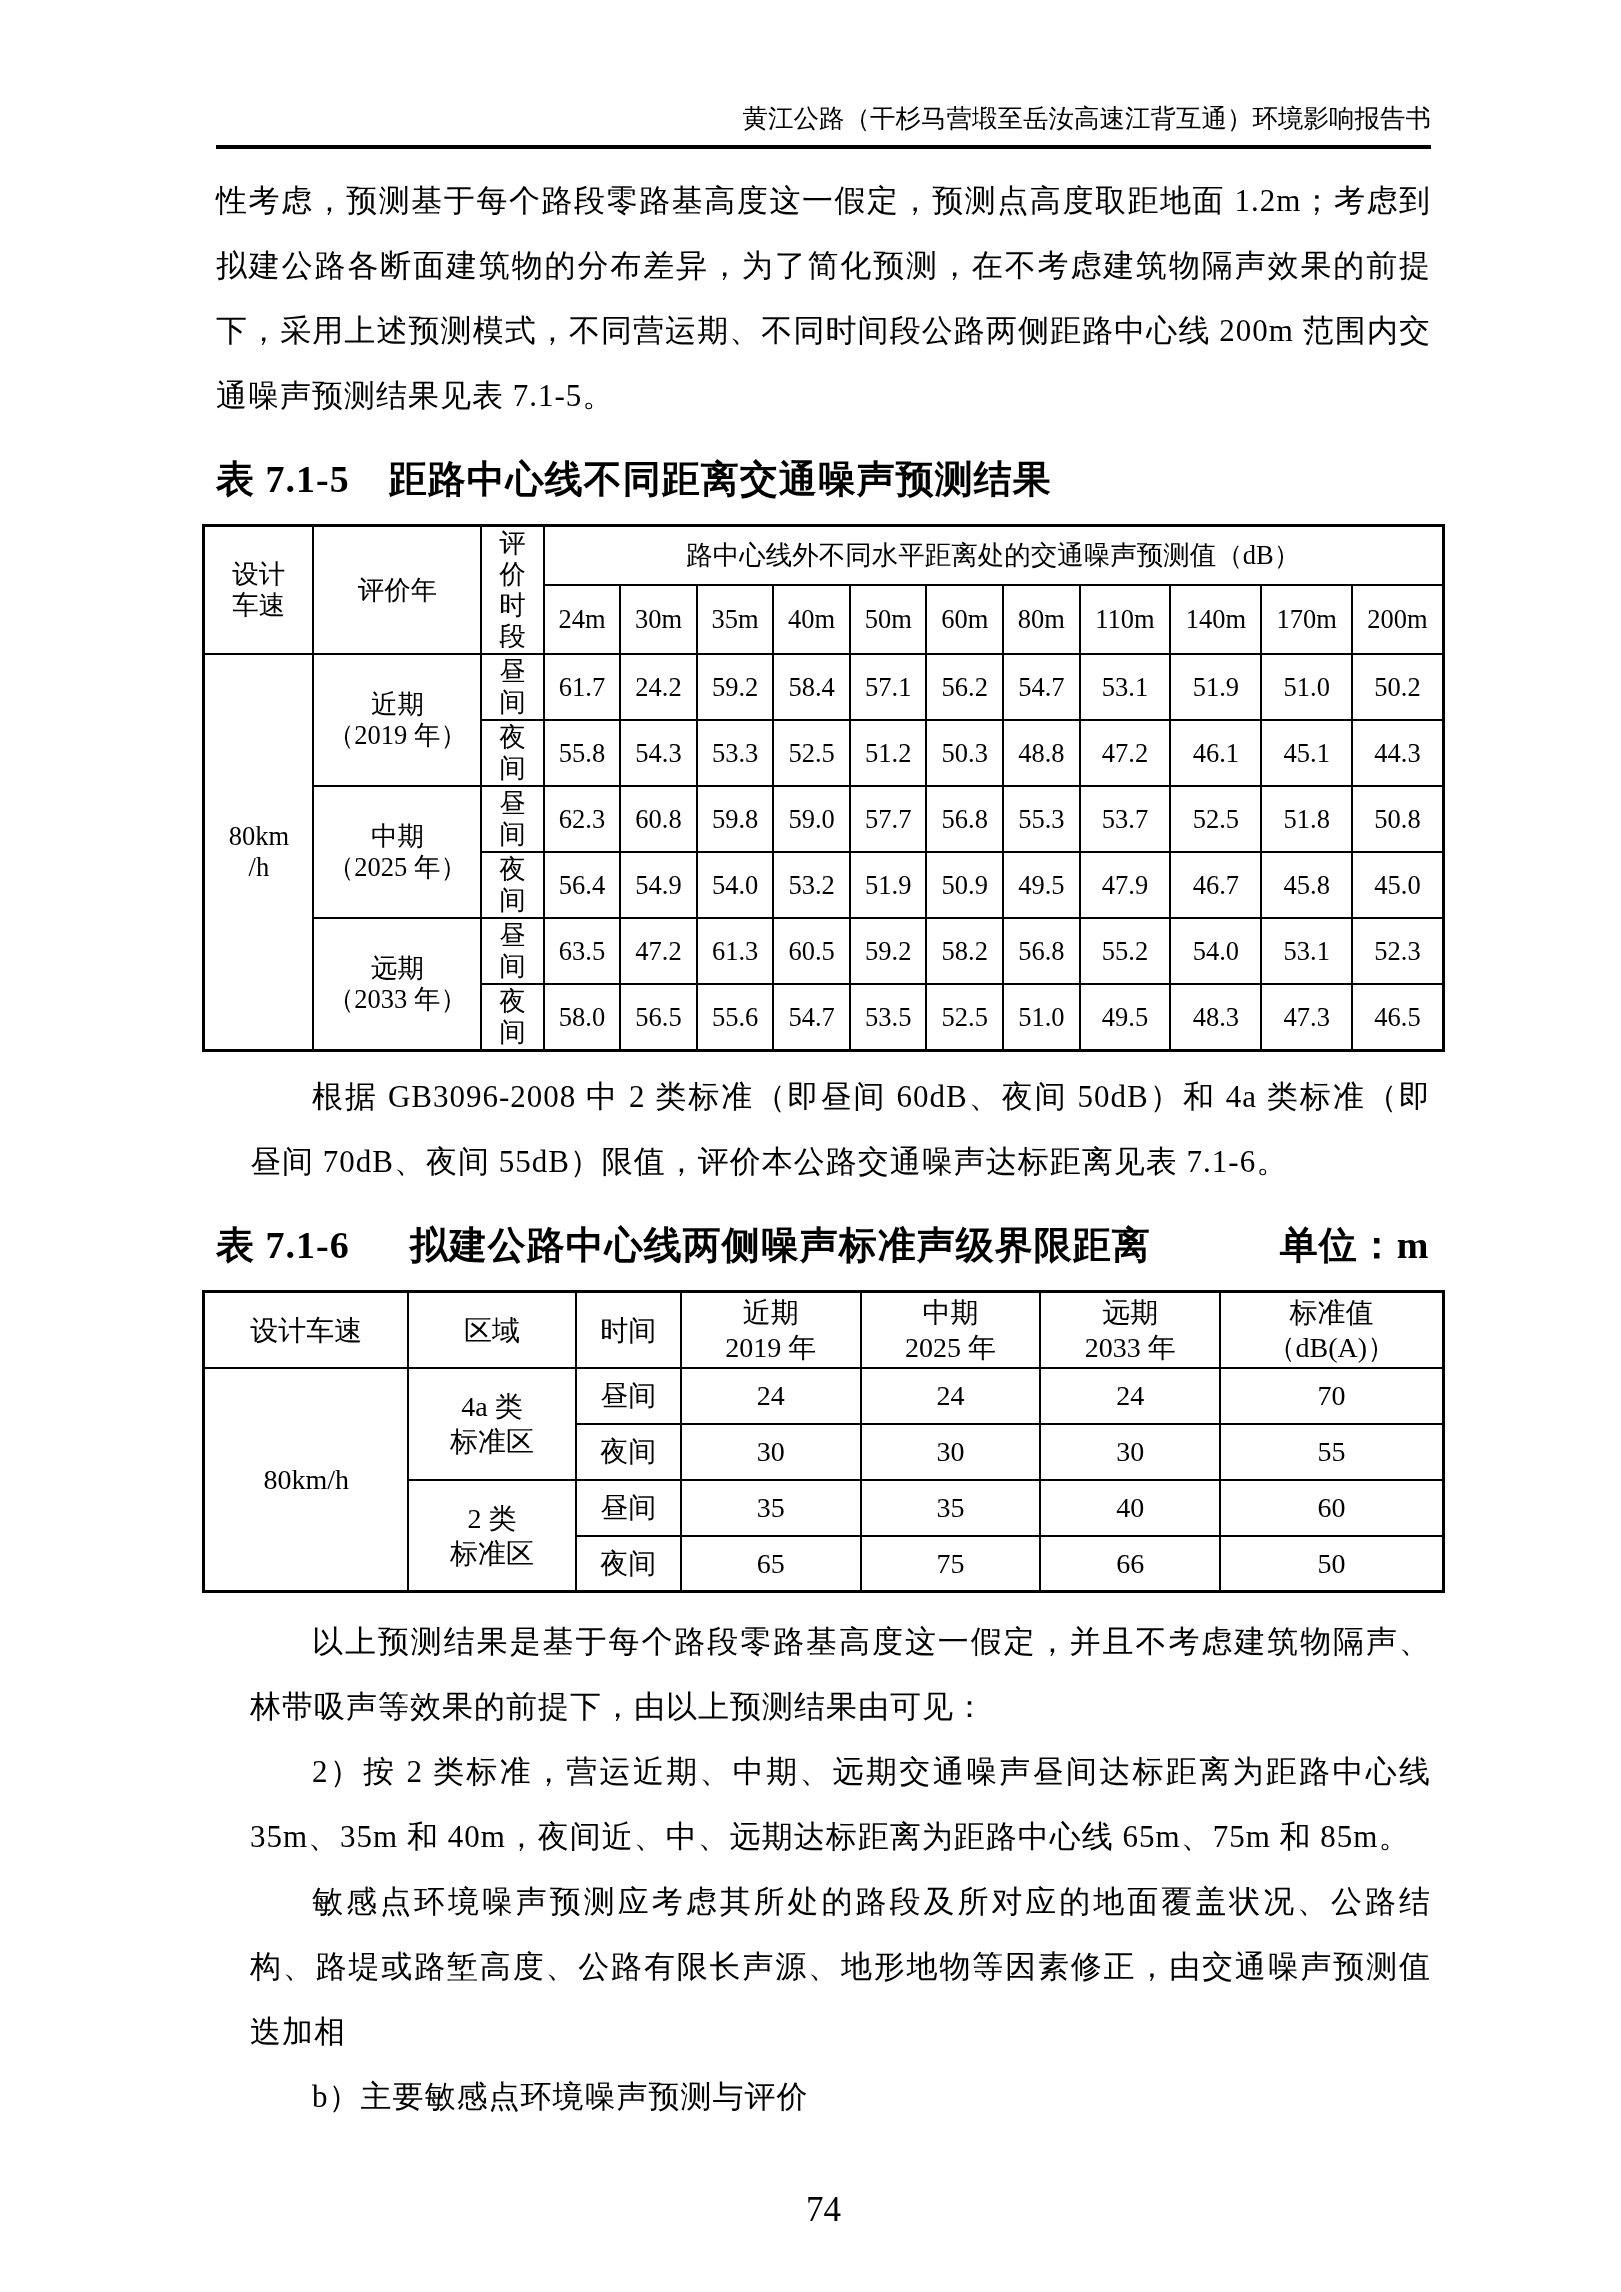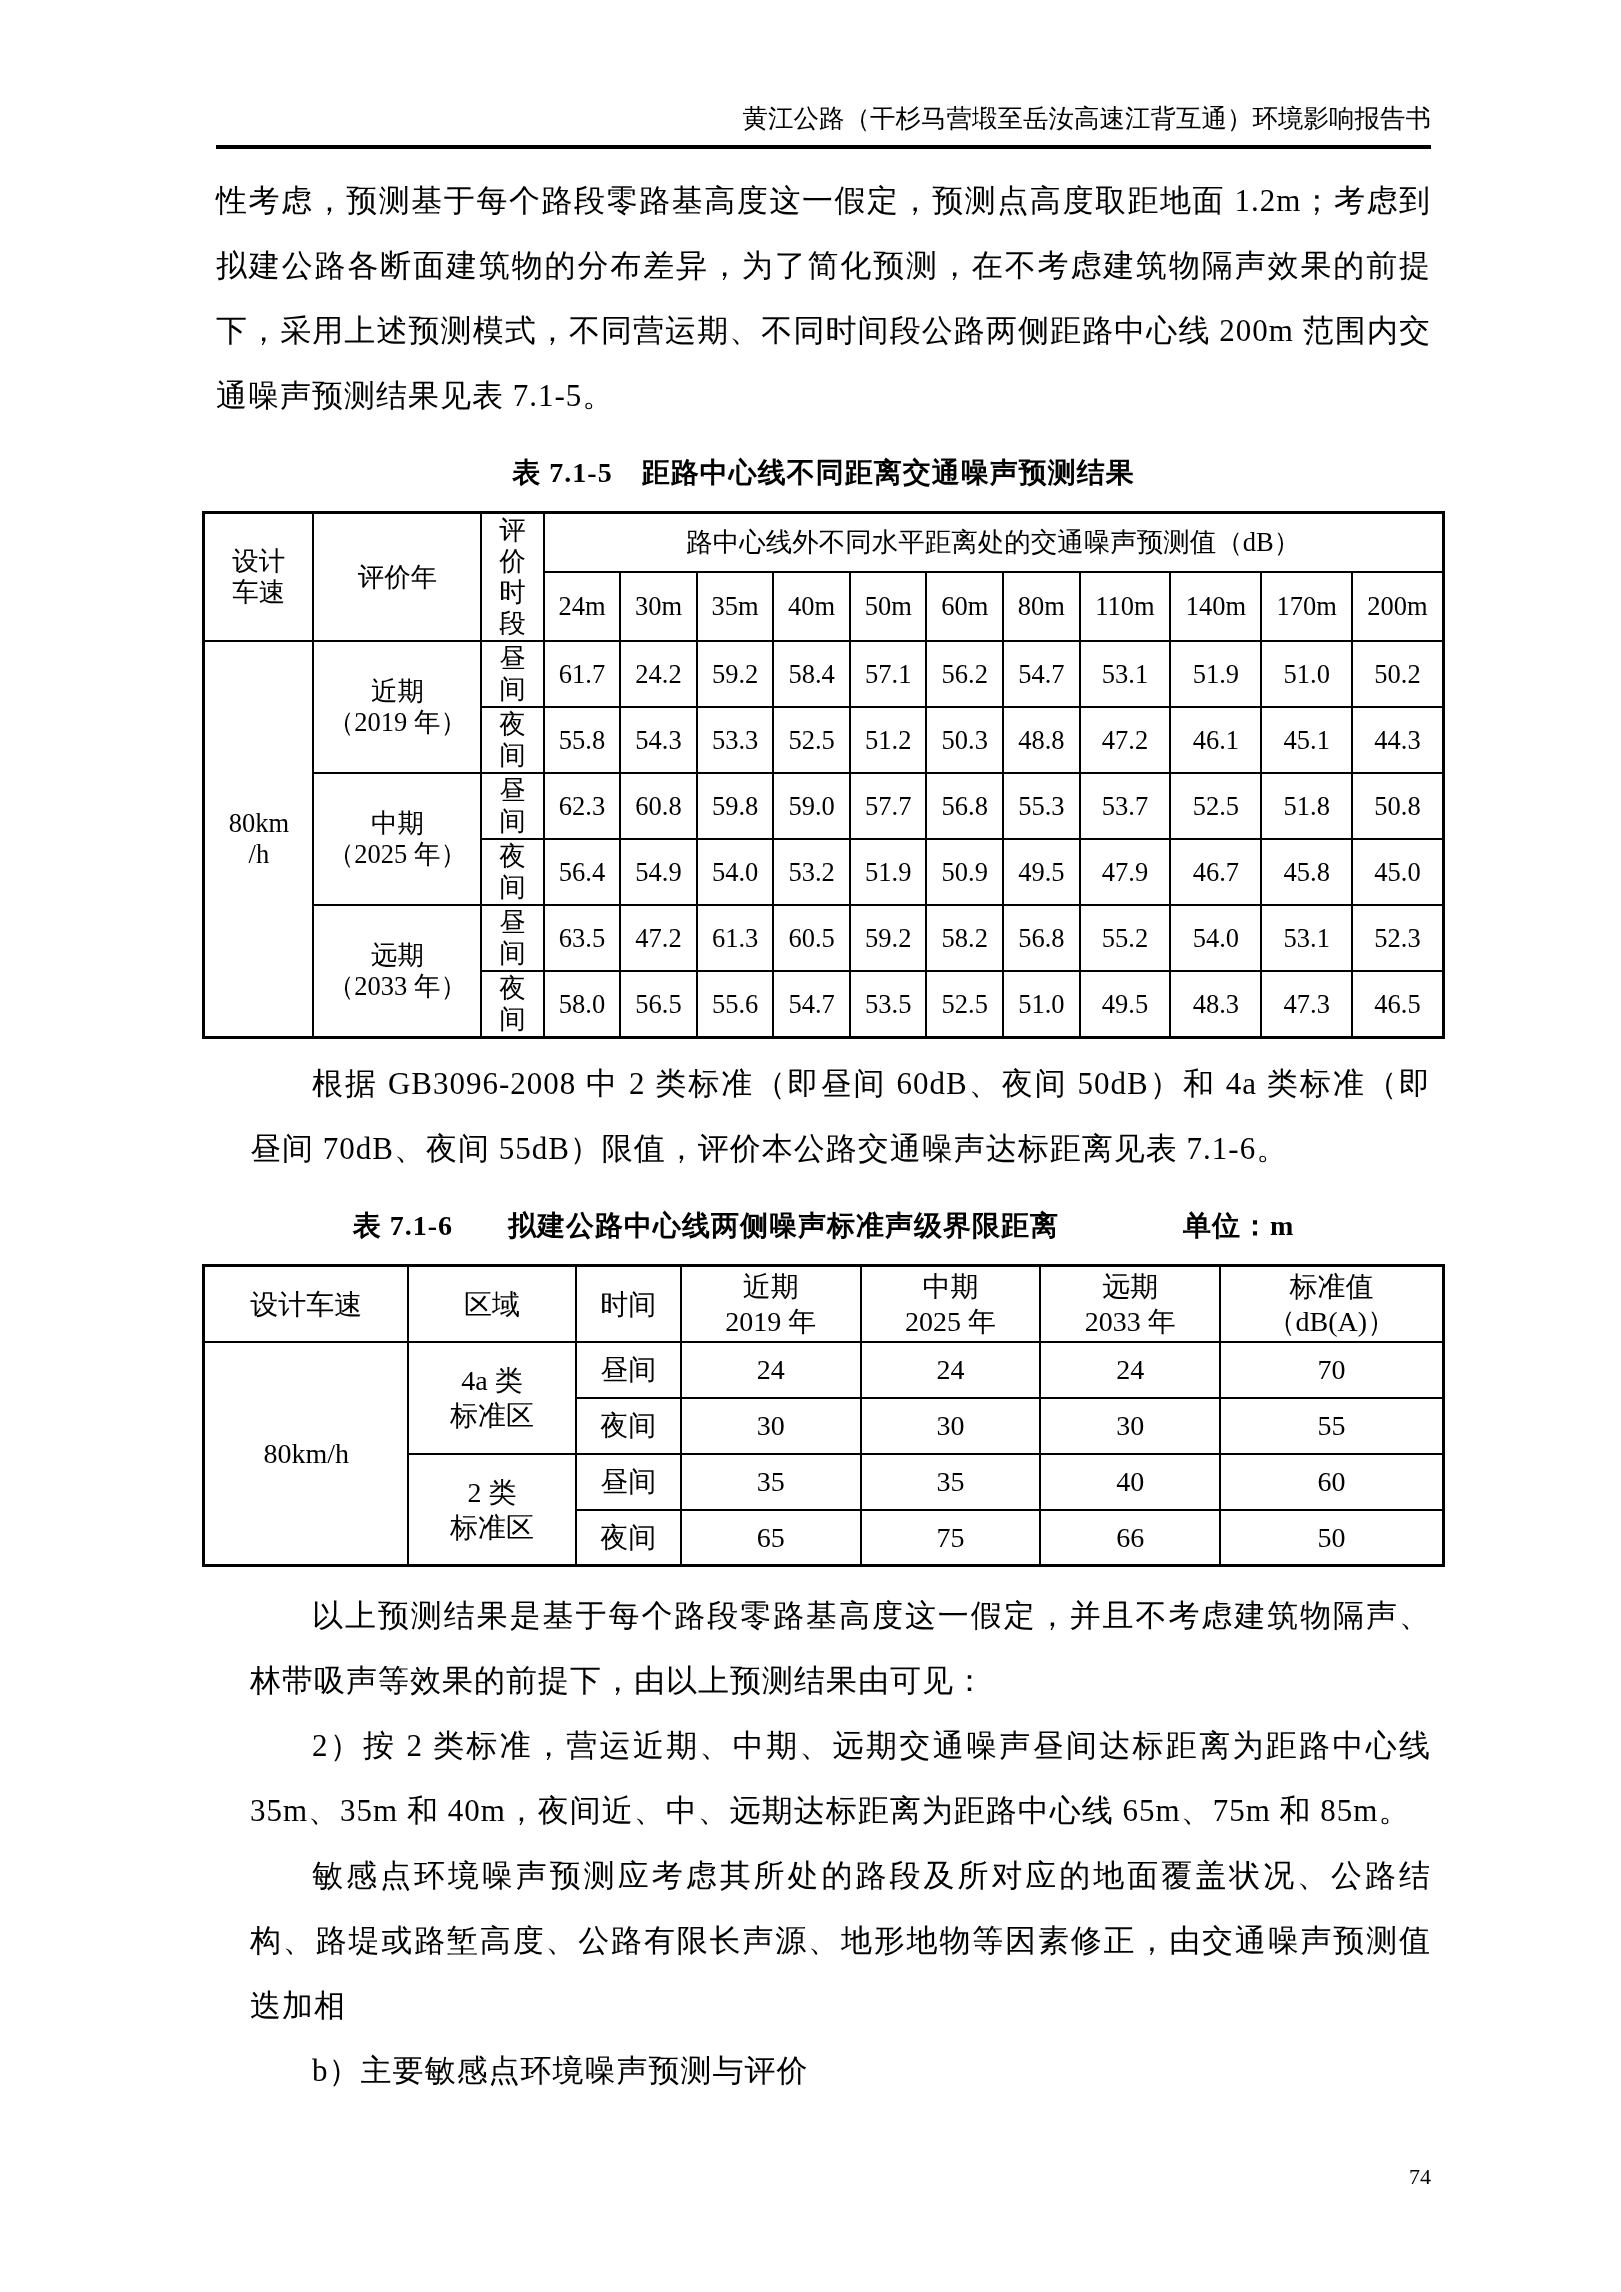--- a/index.html
+++ b/index.html
@@ -32,23 +32,23 @@
     line-height: 65px;
     text-align: justify;
     letter-spacing: 1px;
   }
   .indent { text-indent: 2em; margin-left: 34px; }
   .p1 { margin-top: 19.6px; }
   .p-after-t1 { margin-top: 11.8px; }
   .p-after-t2 { margin-top: 15.7px; }
   
   .tbl-caption {
-    text-align: center;
+    text-align: left;
     font-weight: bold;
-    font-size: 28px;
+    font-size: 38px;
     margin: 25.5px 0 19.6px 0;
     letter-spacing: 1px;
   }
   .tbl-caption .unit-gap { display: inline-block; width: 108px; }
   
   table.grid {
     border-collapse: collapse;
     table-layout: fixed;
     width: calc(100% + 27.4px);
     margin-left: -13.7px;
@@ -66,22 +66,22 @@
   .t1 tr.hrow2 td { height: 65px; }
   .t1 tr.drow td { height: 64px; }
   .t2 td { font-size: 28px; line-height: 35px; }
   .t2 tr.hrow td { height: 76px; }
   .t2 tr.drow td { height: 56px; }
   .pre { white-space: pre-line; }
   .vhead { line-height: 33px; }
   .period { line-height: 30px; }
   
   .page-number {
-    text-align: right;
-    font-size: 22px;
+    text-align: center;
+    font-size: 35px;
     margin-top: 61px;
   }
 </style>
 </head>
 <body>
 
 <div class="page">
 
   <div class="doc-header">
     <span>黄江公路（干杉马营塅至岳汝高速江背互通）环境影响报告书</span>

